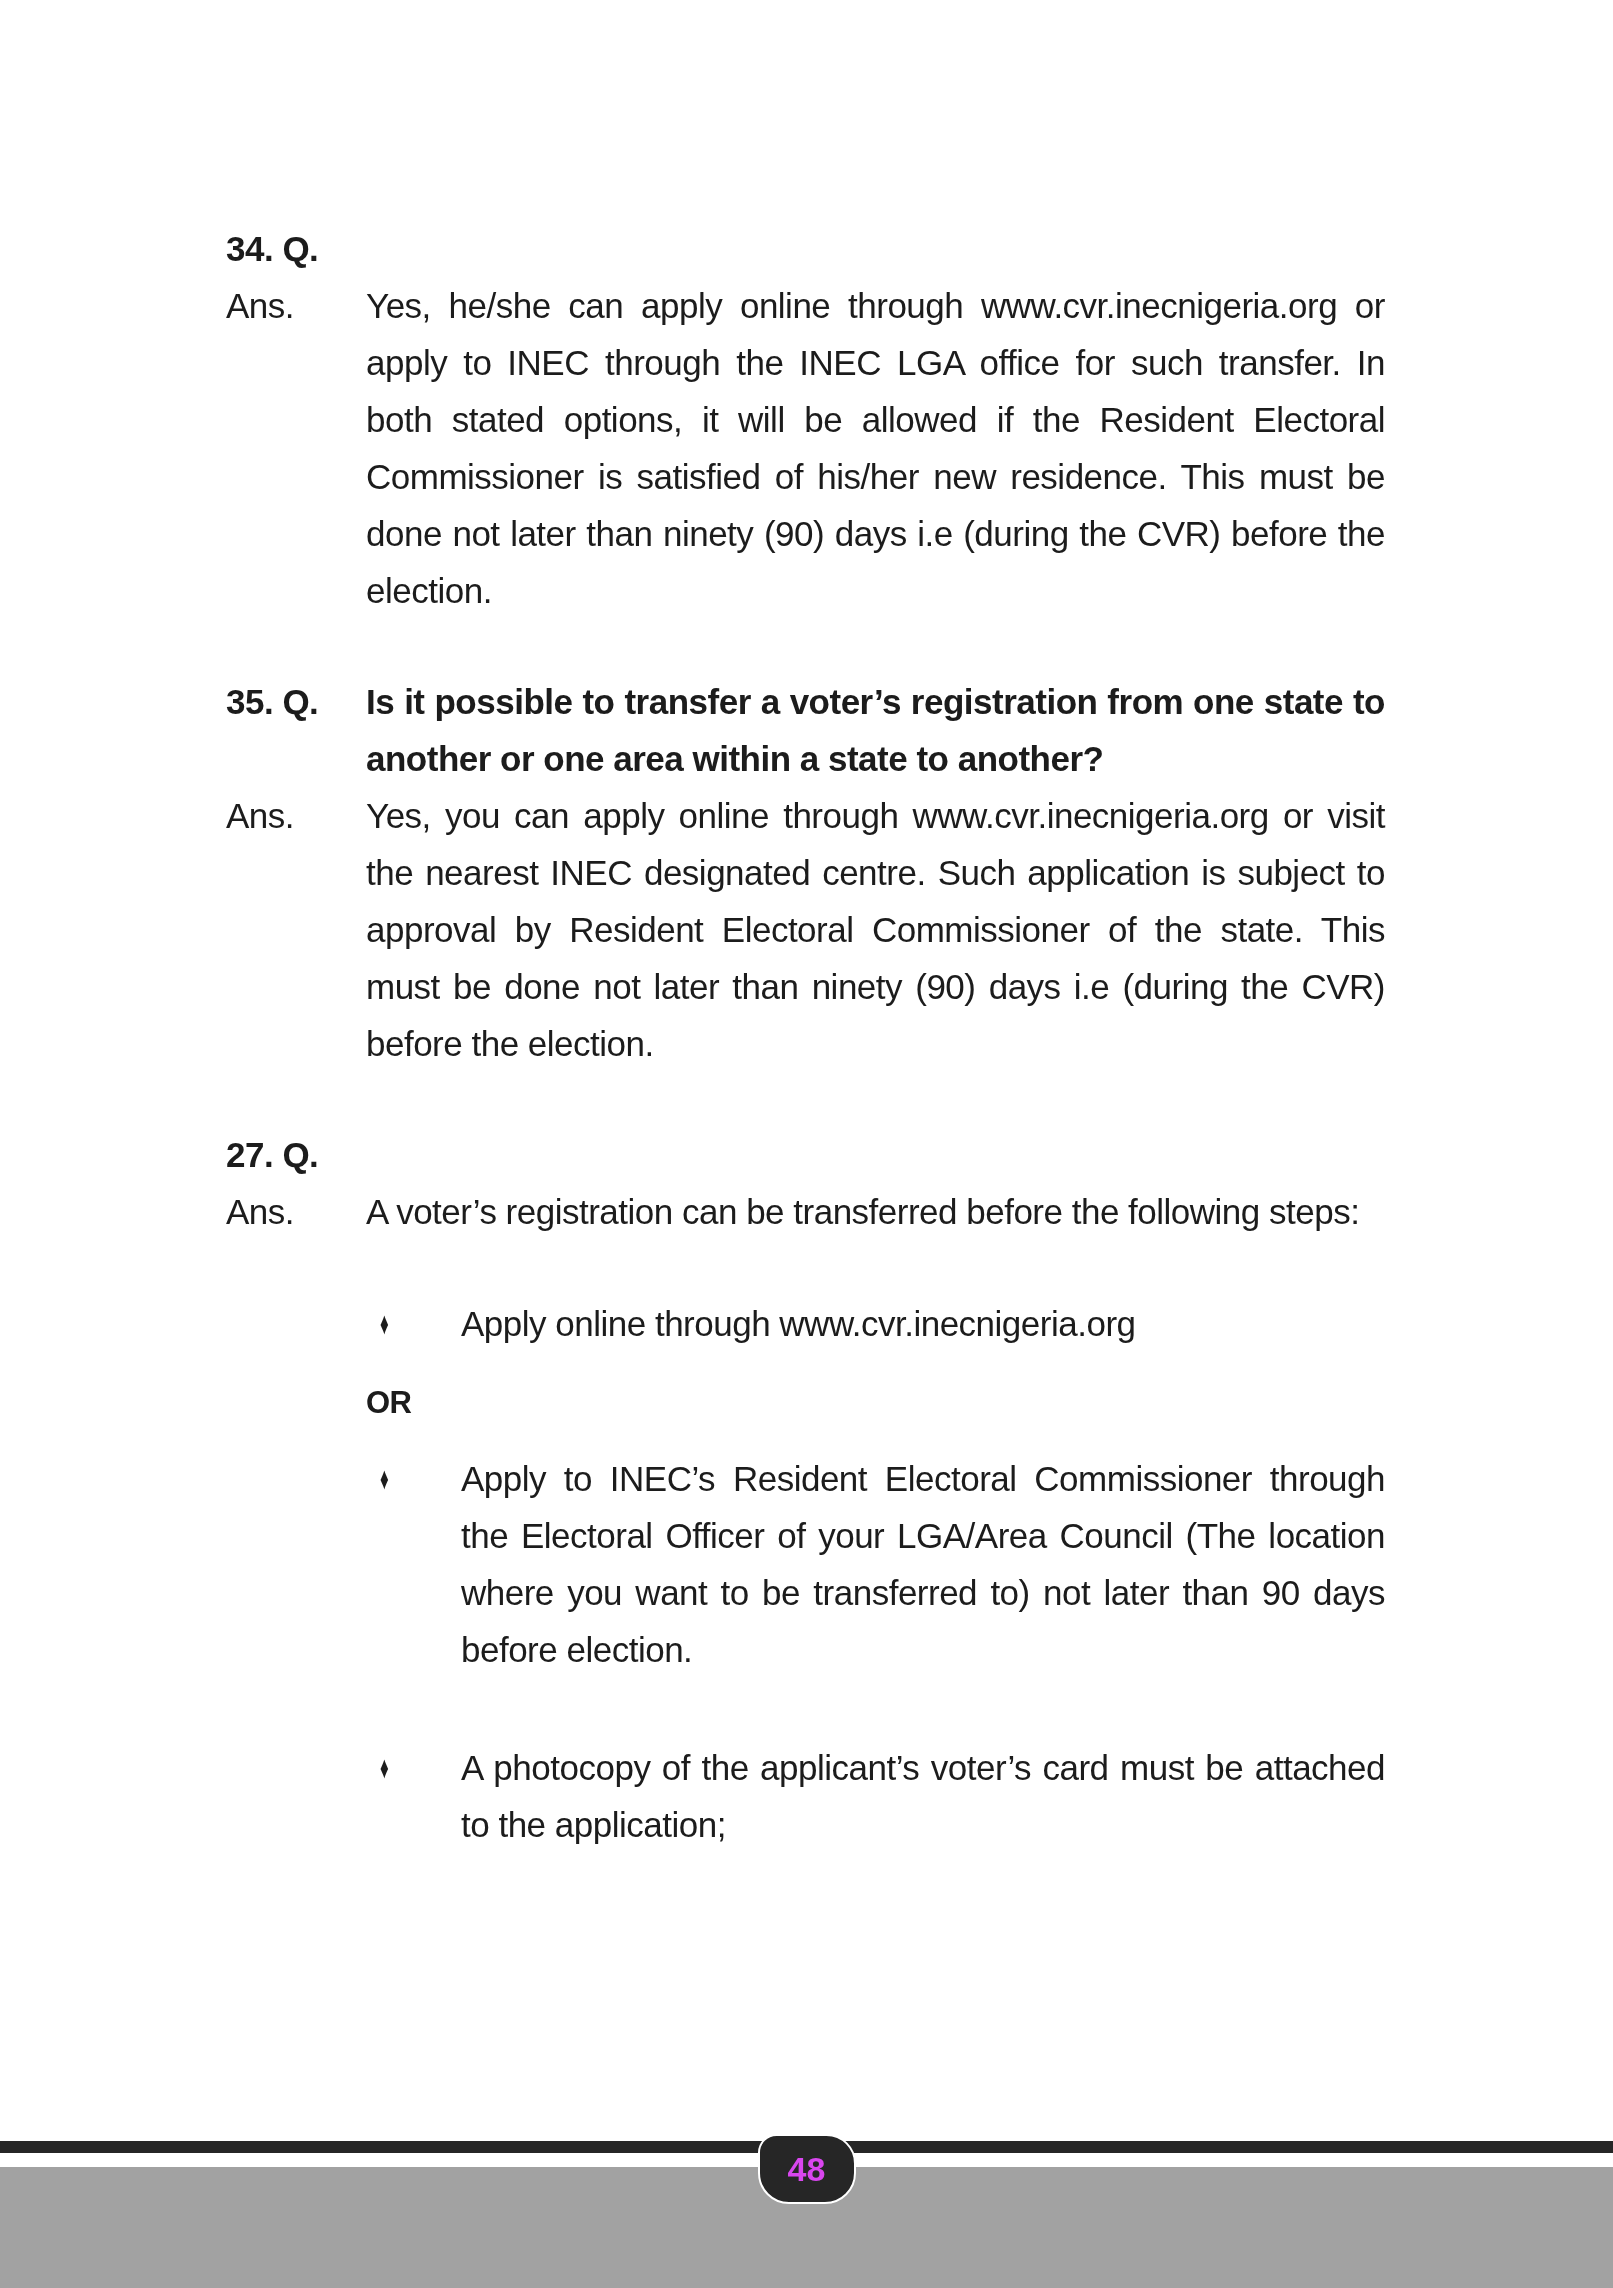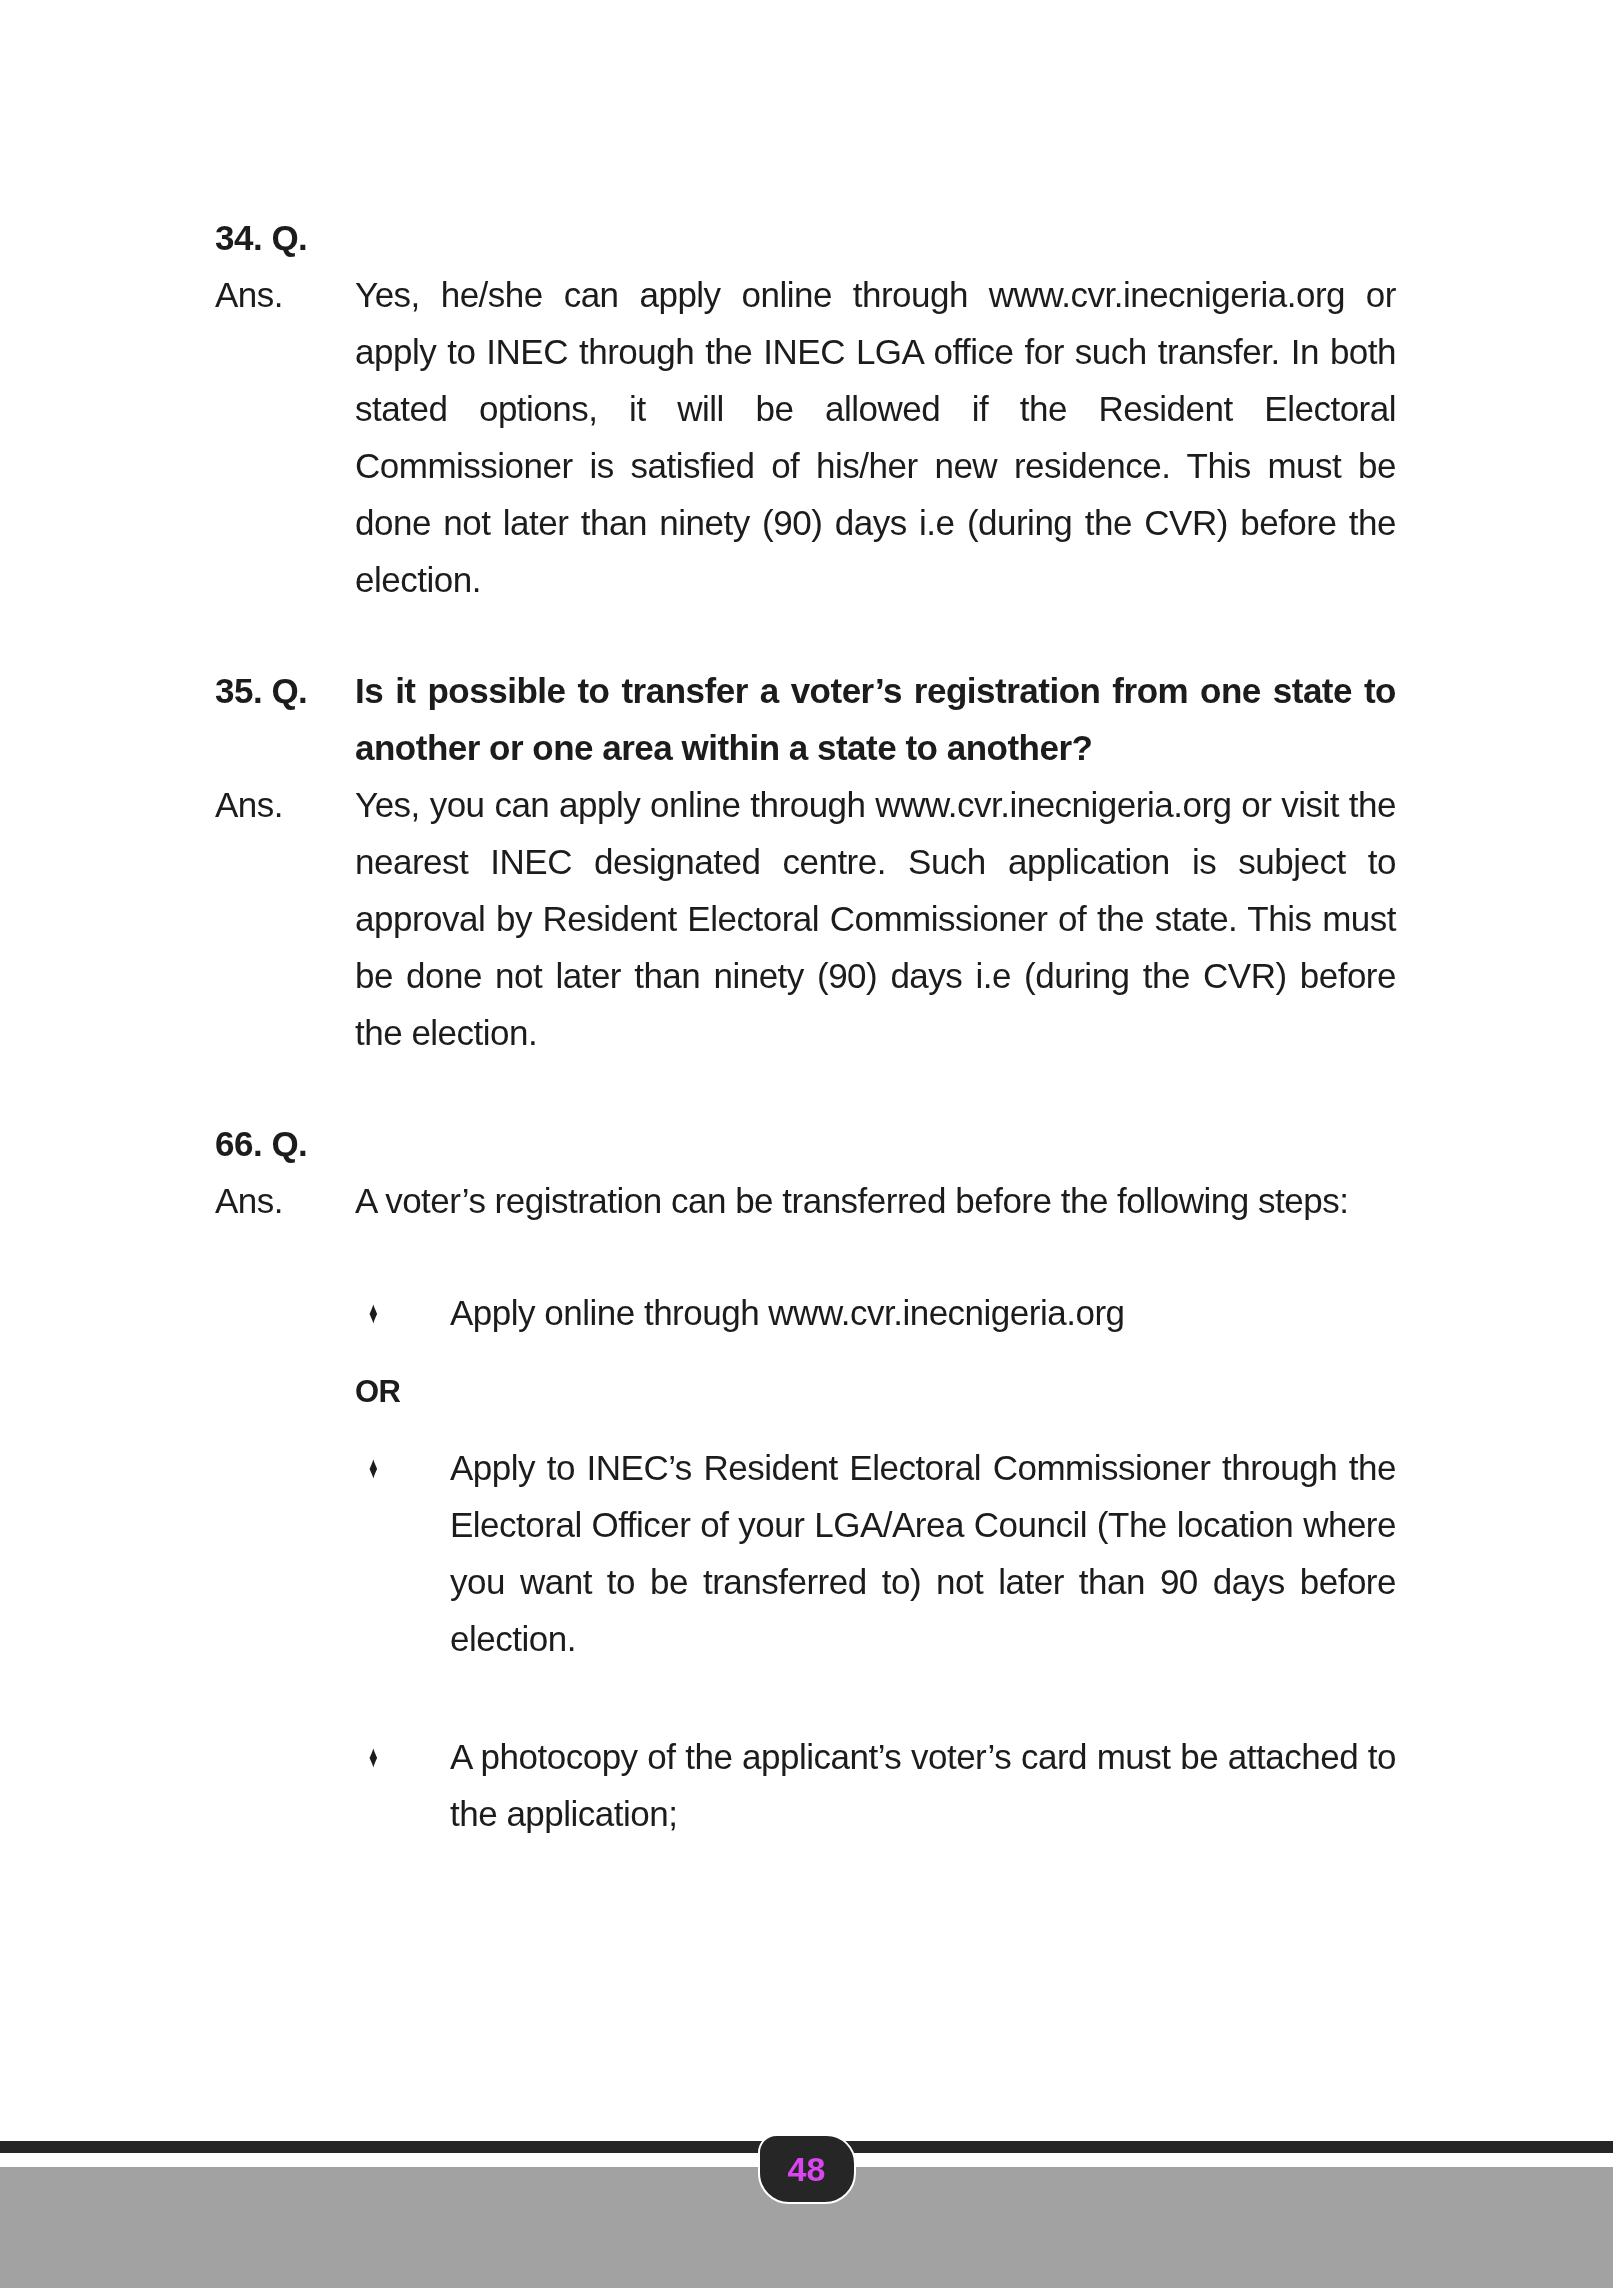--- a/index.html
+++ b/index.html
@@ -15,21 +15,21 @@
     overflow: hidden;
     font-family: "Liberation Sans", sans-serif;
     color: #1c1c1c;
   }
   .content {
     position: absolute;
     left: 215px;
     top: 209px;
     width: 1181px;
   }
-  .qa-item { margin: 0; }
+  .qa-item { margin: 11px; }
   .qa-item + .qa-item { margin-top: 54px; }
   .row { display: flex; align-items: flex-start; }
   .label-col {
     flex: 0 0 140px;
     font-size: 35px;
     line-height: 57px;
     letter-spacing: -0.5px;
   }
   .label-col.bold { font-weight: bold; }
   .text-col { flex: 1 1 auto; min-width: 0; }
@@ -155,21 +155,21 @@
         <h2 class="question">Is it possible to transfer a voter’s registration from one state to another or one area within a state to another?</h2>
       </div>
       <div class="row">
         <div class="label-col">Ans.</div>
         <p class="answer">Yes, you can apply online through www.cvr.inecnigeria.org or visit the nearest INEC designated centre. Such application is subject to approval by Resident Electoral Commissioner of the state. This must be done not later than ninety (90) days i.e (during the CVR) before the election.</p>
       </div>
     </section>
 
     <section class="qa-item">
       <div class="row">
-        <div class="label-col bold">66. Q.</div>
+        <div class="label-col bold">27. Q.</div>
       </div>
       <div class="row">
         <div class="label-col">Ans.</div>
         <div class="text-col">
           <p class="answer">A voter’s registration can be transferred before the following steps:</p>
 
           <ul class="bullet-list first">
             <li class="bullet-item">
               <span class="bullet-marker"><span class="glyph">♦</span></span>
               <span class="bullet-text">Apply online through www.cvr.inecnigeria.org</span>

